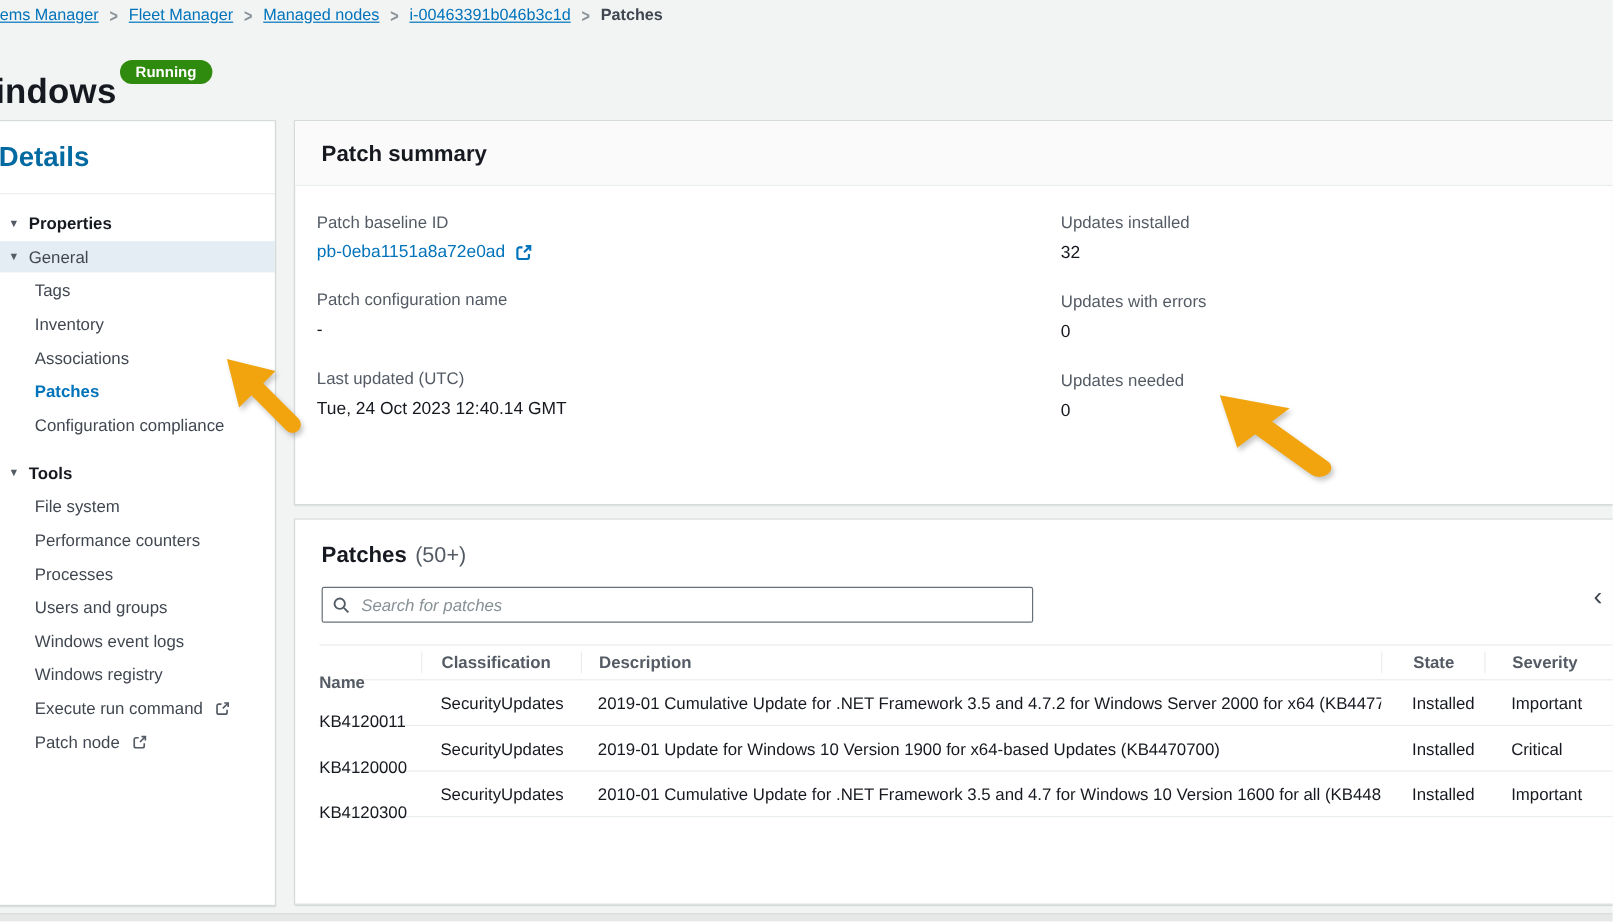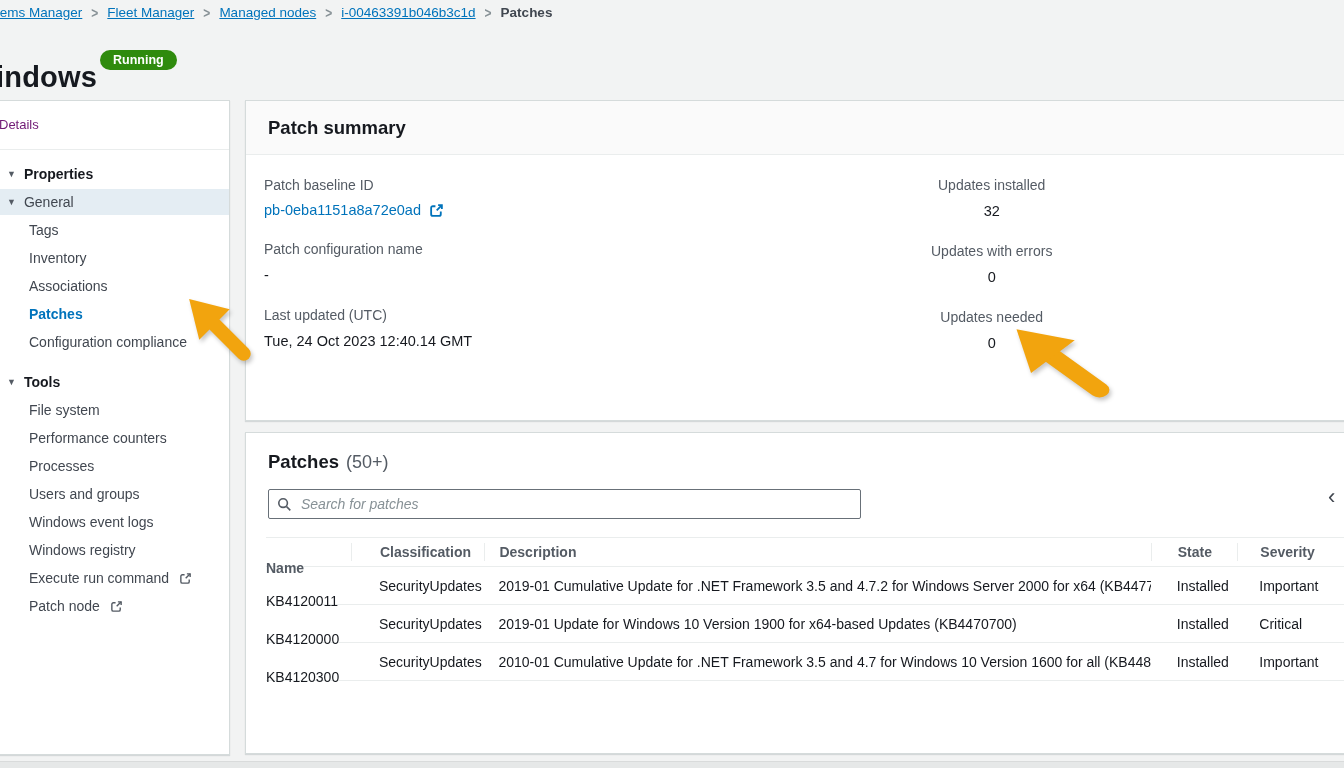--- a/index.html
+++ b/index.html
@@ -12,39 +12,39 @@
   .crumb-sep{color:#879196;font-weight:700;font-size:12px;transform:scaleY(1.25);}
   .crumb-current{color:#414750;font-weight:700;}
 
   
   .page-title{position:absolute;top:42px;left:-4px;font-size:29px;color:#16191f;letter-spacing:.2px;}
   .status-badge{position:absolute;top:50px;left:100px;background:#2f8b0d;color:#fff;font-size:12.5px;font-weight:700;padding:3px 13px;border-radius:12px;}
 
   
   .panel{position:absolute;background:#fff;border:1px solid #d5dbdb;box-shadow:0 1px 1px rgba(0,28,36,.12);box-sizing:border-box;}
   .sidebar{left:-8px;top:100px;width:238px;height:655px;}
-  .sb-title{margin:16px 0 0 6px;font-size:13px;font-weight:400;color:#701a75;}
+  .sb-title{margin:16px 0 0 6px;font-size:23px;font-weight:700;color:#0369a1;}
   .sb-divider{border:none;border-top:1px solid #eaeded;margin:17px 0 10px 0;}
   .nav-section{display:flex;align-items:center;height:28px;padding-left:14px;font-size:14px;font-weight:700;color:#16191f;gap:8px;}
   .nav-item{display:flex;align-items:center;height:28px;padding-left:36px;font-size:14px;color:#414750;cursor:pointer;gap:8px;}
   .nav-item.withcaret{padding-left:14px;}
   .nav-item.selected{background:#e4edf3;height:26px;margin:1px 0;}
   .nav-item.active span{color:#0073bb;font-weight:700;}
   .caret{font-size:9px;color:#545b64;}
   .tools-gap{height:12px;}
   .ext-icon{color:#545b64;margin-left:2px;display:inline-flex;}
   .ext-icon svg{display:block;}
 
   
   .summary{left:245px;top:100px;width:1110px;height:321px;}
   .panel-hdr{height:54px;display:flex;align-items:center;padding-left:22px;background:#fafafa;border-bottom:1px solid #eaeded;font-size:18.5px;font-weight:700;color:#16191f;box-sizing:border-box;}
   .summary-body{position:relative;}
   .sum-col{position:absolute;top:0;}
   .sum-col.left{left:18px;}
-  .sum-col.right{left:685px;text-align:center;}
+  .sum-col.right{left:638px;}
   .field{margin-top:20px;margin-bottom:18px;}
   .field .flabel{font-size:14px;color:#545b64;line-height:20px;margin-bottom:6px;}
   .field .fvalue{font-size:14.5px;color:#16191f;line-height:20px;}
   .link-value{color:#0073bb;text-decoration:none;font-size:14.5px;cursor:pointer;display:inline-flex;align-items:flex-end;gap:6px;}
   .link-value .ext-icon{color:#0073bb;}
 
   
   .patches{left:245px;top:432px;width:1110px;height:322px;}
   .patches-hdr{display:flex;align-items:baseline;gap:7px;padding:18px 0 0 22px;}
   .patches-title{font-size:18.5px;font-weight:700;color:#16191f;}
@@ -53,21 +53,21 @@
   .search-box input{border:none;outline:none;flex:1;font-size:14px;font-style:italic;color:#b91c1c;background:transparent;font-family:inherit;}
   .search-box input::placeholder{color:#879196;font-style:italic;}
   .search-icon{color:#545b64;display:inline-flex;}
   .collapse-chevron{position:absolute;left:1082px;top:54px;font-size:22px;color:#414750;cursor:pointer;line-height:20px;}
 
   .tbl{position:absolute;left:20px;top:104px;width:1089px;}
   .tbl-hrow,.tbl-row{display:flex;align-items:center;box-sizing:border-box;}
   .tbl-hrow{height:30px;border-top:1px solid #eaeded;border-bottom:1px solid #eaeded;font-size:14px;font-weight:700;color:#545b64;}
   .tbl-row{height:38px;border-bottom:1px solid #eaeded;font-size:14px;color:#16191f;}
   .c-name{width:87px;margin-top:31px;}
-  .c-class{width:136px;padding-left:28px;}
+  .c-class{width:136px;padding-left:16px;}
   .c-desc{width:682px;padding-left:14px;white-space:nowrap;overflow:hidden;}
   .c-state{width:88px;padding-left:26px;}
   .c-sev{width:120px;padding-left:22px;}
   .c-class,.c-desc,.c-state,.c-sev{box-sizing:border-box;}
   .tbl-hrow .c-class,.tbl-hrow .c-desc,.tbl-hrow .c-state,.tbl-hrow .c-sev{border-left:1px solid #eaeded;height:18px;display:flex;align-items:center;}
   .tbl-hrow{align-items:center;}
 
   
   .arrow{position:absolute;filter:drop-shadow(2px 3px 2px rgba(0,0,0,.22));z-index:20;}
   .arrow svg{display:block;}

